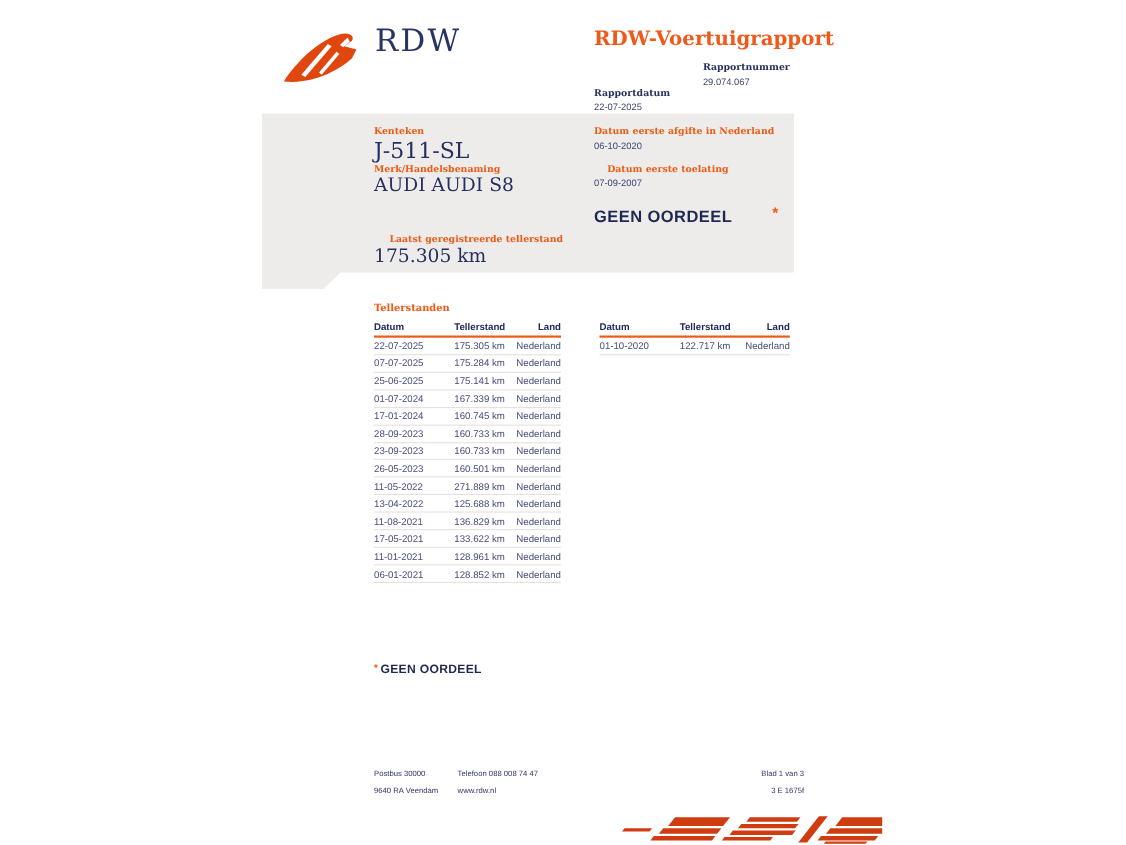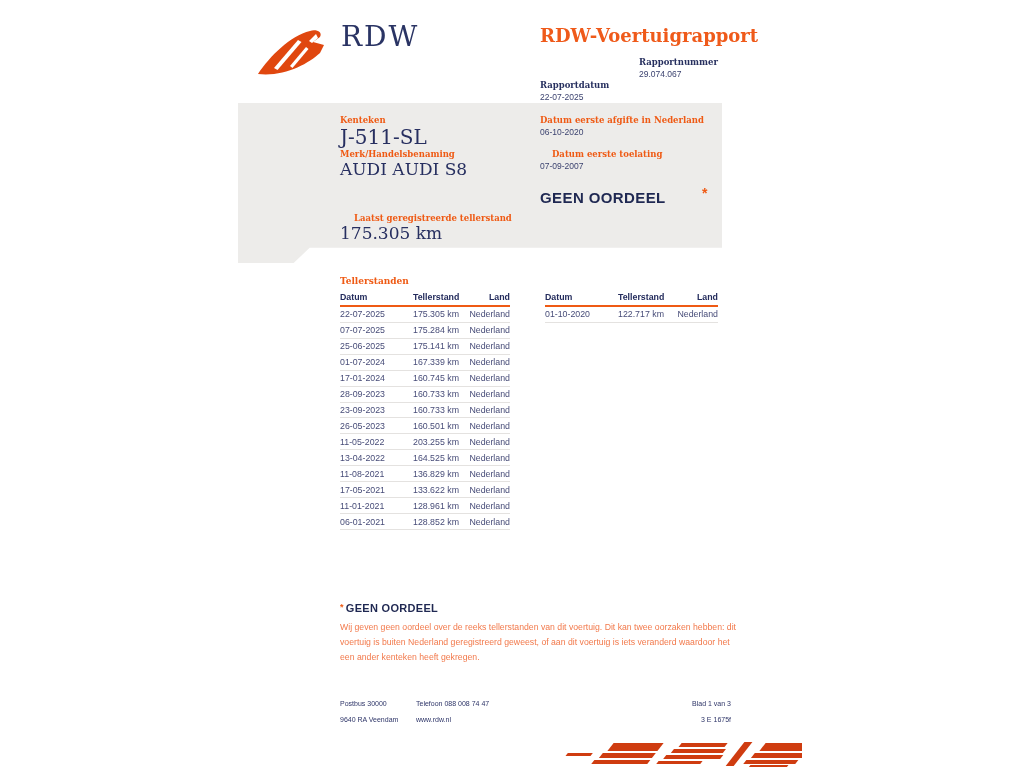--- a/index.html
+++ b/index.html
@@ -156,27 +156,27 @@
       </div>
 
       <div class="trow">
         <span class="c1">26-05-2023</span>
         <span class="c2">160.501 km</span>
         <span class="c3">Nederland</span>
       </div>
 
       <div class="trow">
         <span class="c1">11-05-2022</span>
-        <span class="c2">203.255 km</span>
+        <span class="c2">271.889 km</span>
         <span class="c3">Nederland</span>
       </div>
 
       <div class="trow">
         <span class="c1">13-04-2022</span>
-        <span class="c2">164.525 km</span>
+        <span class="c2">125.688 km</span>
         <span class="c3">Nederland</span>
       </div>
 
       <div class="trow">
         <span class="c1">11-08-2021</span>
         <span class="c2">136.829 km</span>
         <span class="c3">Nederland</span>
       </div>
 
       <div class="trow">
@@ -209,21 +209,20 @@
         <span class="c1">01-10-2020</span>
         <span class="c2">122.717 km</span>
         <span class="c3">Nederland</span>
       </div>
     </div>
 
   <div class="footnote">
     <div class="fn-head">
       <span class="fn-star">*</span><span>GEEN OORDEEL</span>
     </div>
-    <div class="fn-text">Wij geven geen oordeel over de reeks tellerstanden van dit voertuig. Dit kan twee oorzaken hebben: dit voertuig is buiten Nederland geregistreerd geweest, of aan dit voertuig is iets veranderd waardoor het een ander kenteken heeft gekregen.</div>
   </div>
 
   <div class="pfooter">
     <div class="pf-row">
       <span class="pf-c1">Postbus 30000</span>
       <span class="pf-c2">Telefoon 088 008 74 47</span>
       <span class="pf-c3">Blad 1 van 3</span>
     </div>
     <div class="pf-row">
       <span class="pf-c1">9640 RA Veendam</span>

